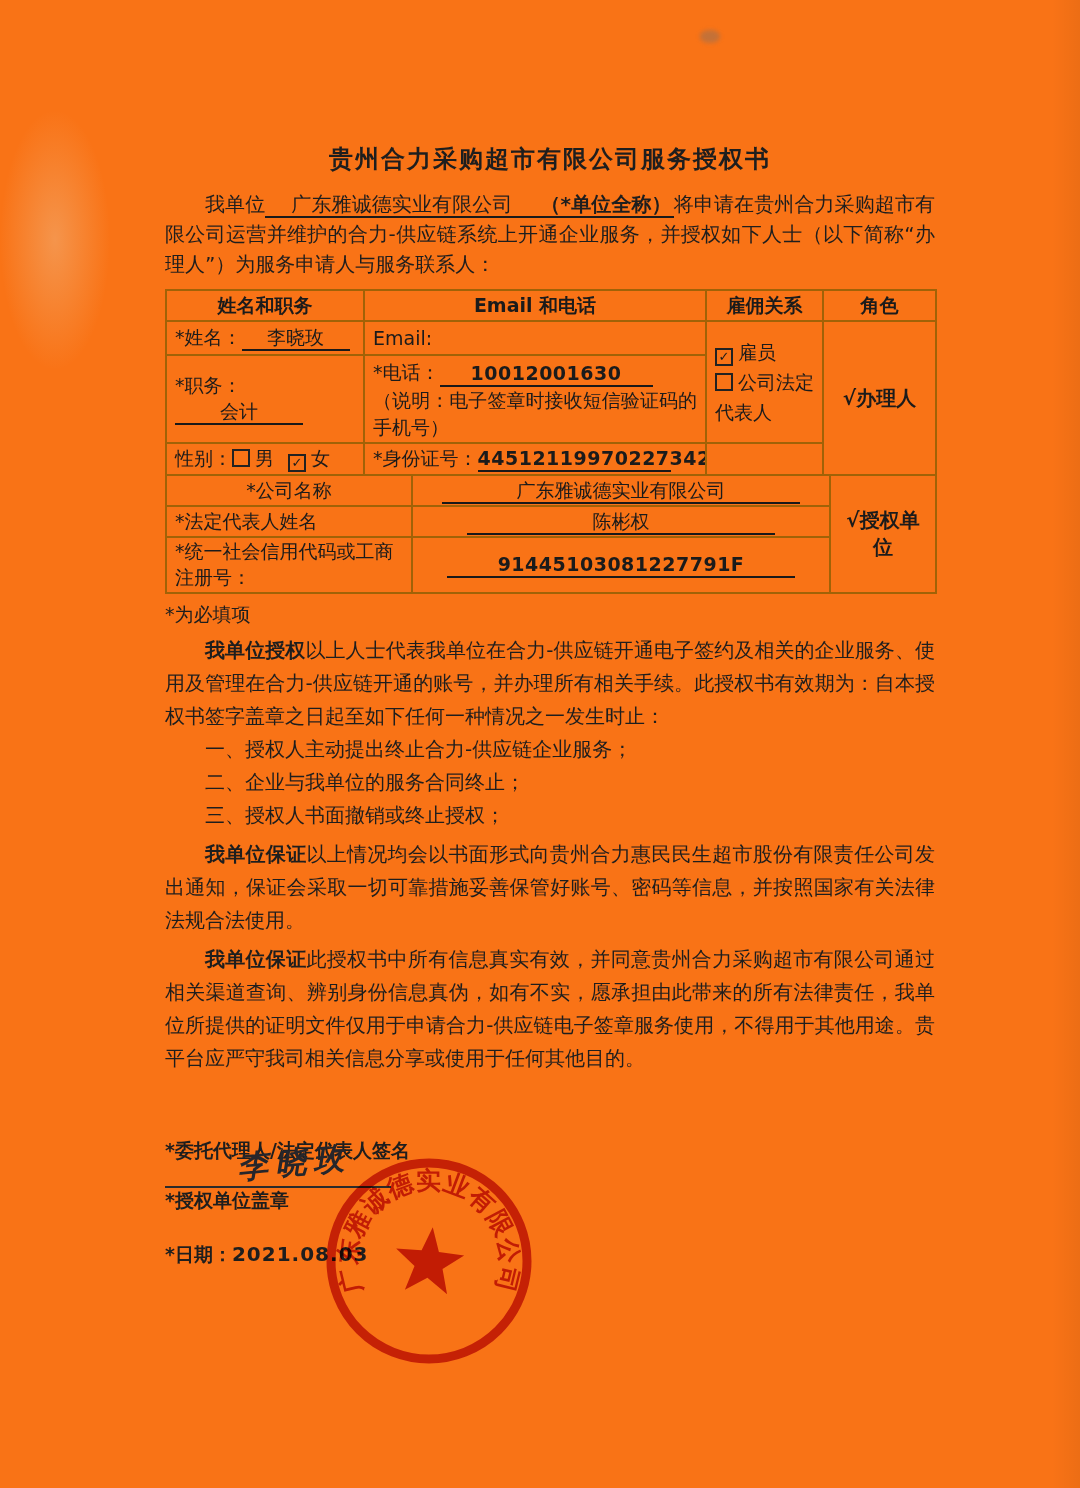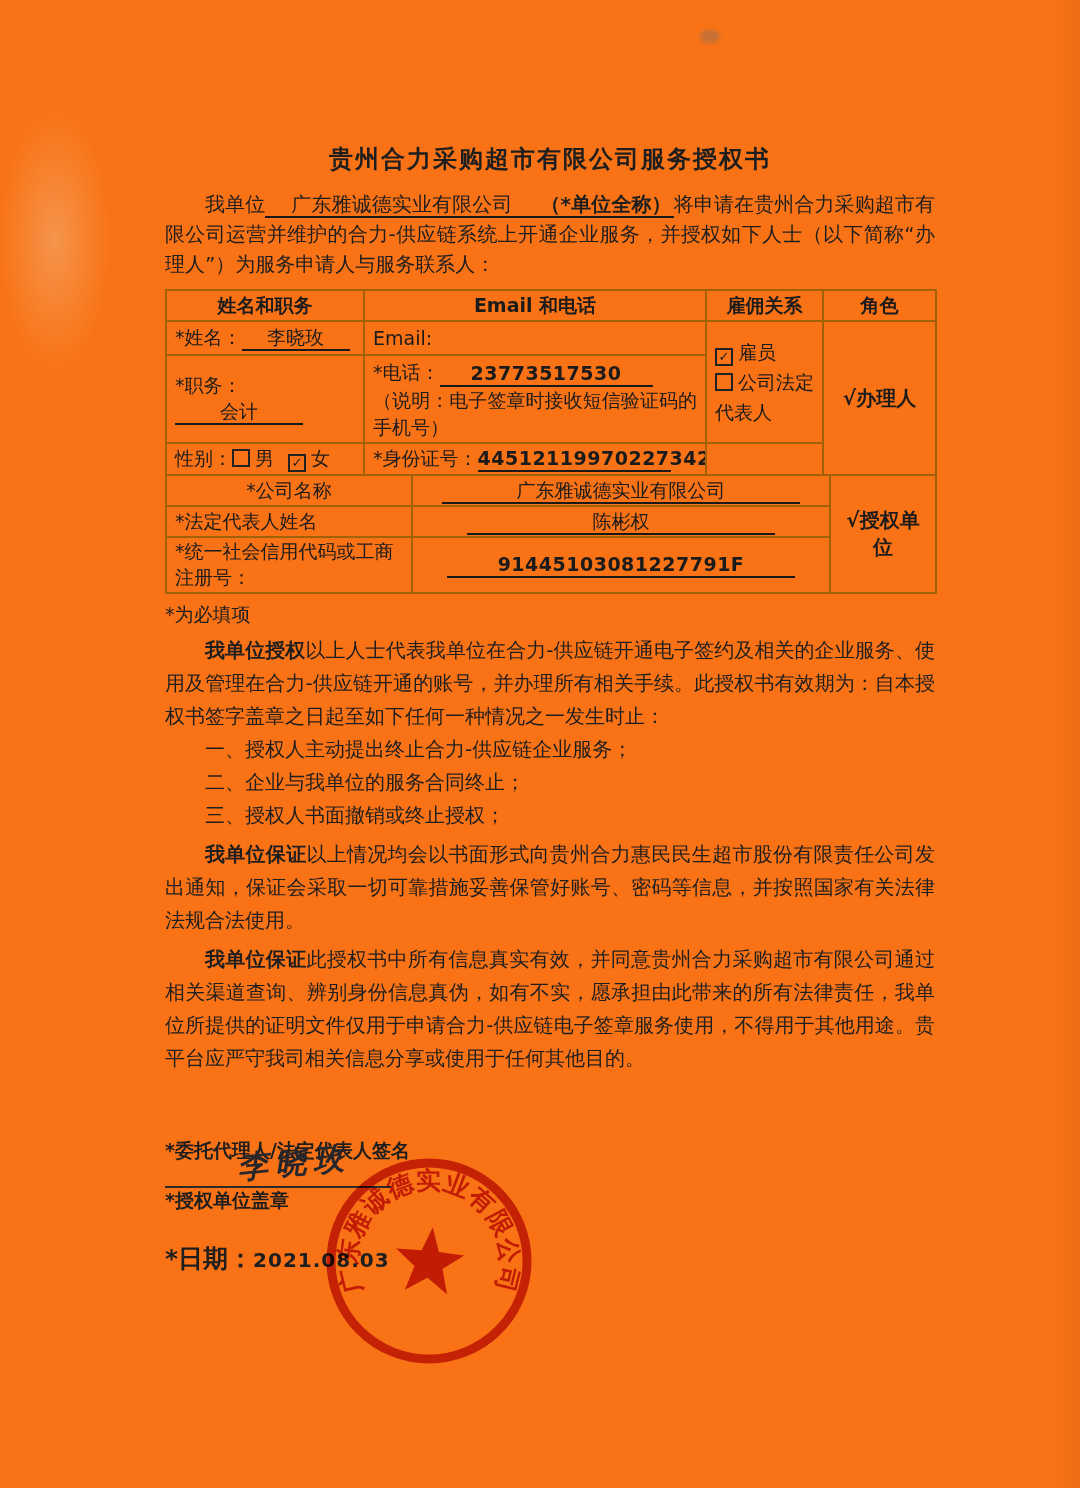--- a/index.html
+++ b/index.html
@@ -80,21 +80,21 @@
   .sign-label{top:0;left:0;margin-top:12px;}
   .seal-label{top:62px;left:0;}
   .handwriting{
     position:absolute;left:72px;top:16px;
     font-size:31px;font-weight:bold;font-style:italic;
     letter-spacing:7px;color:#26262b;
     transform:rotate(-5deg);
   }
   .sig-line{position:absolute;left:0;top:60px;width:226px;border-bottom:2px solid #2b2b2b;}
   .date-row{position:absolute;left:0;top:116px;white-space:nowrap;}
-  .date-row .dl{font-size:25px;font-weight:bold;}
+  .date-row .dl{font-size:19px;font-weight:bold;}
   .date-row .dv{font-size:20px;font-weight:bold;letter-spacing:1px;}
 
   
   .seal{
     position:absolute;left:317px;top:1149px;
     width:224px;height:224px;
     opacity:.9;mix-blend-mode:multiply;
   }
 
   
@@ -146,21 +146,21 @@
         <td><span class="lbl">Email:</span></td>
         <td rowspan="2">
           <div class="emp-line"><span class="cb">✓</span><span>雇员</span></div>
           <div class="emp-line"><span class="cb"></span><span>公司法定代表人</span></div>
         </td>
         <td rowspan="3" class="role">√办理人</td>
       </tr>
       <tr class="row-job">
         <td><span class="lbl">*职务：</span><span class="fill w130">会计</span></td>
         <td>
-          <div class="phone-line"><span class="lbl">*电话：</span><span class="fill w215 num">23773517530</span></div>
+          <div class="phone-line"><span class="lbl">*电话：</span><span class="fill w215 num">10012001630</span></div>
           <div class="note">（说明：电子签章时接收短信验证码的手机号）</div>
         </td>
       </tr>
       <tr class="row-gender">
         <td><span class="lbl">性别：</span><span class="cb"></span><span>男</span><span class="cb cb2">✓</span><span>女</span></td>
         <td><span class="lbl">*身份证号：</span><span class="fill w195 num">445121199702273420</span></td>
         <td></td>
       </tr>
       </tbody>
     </table>

